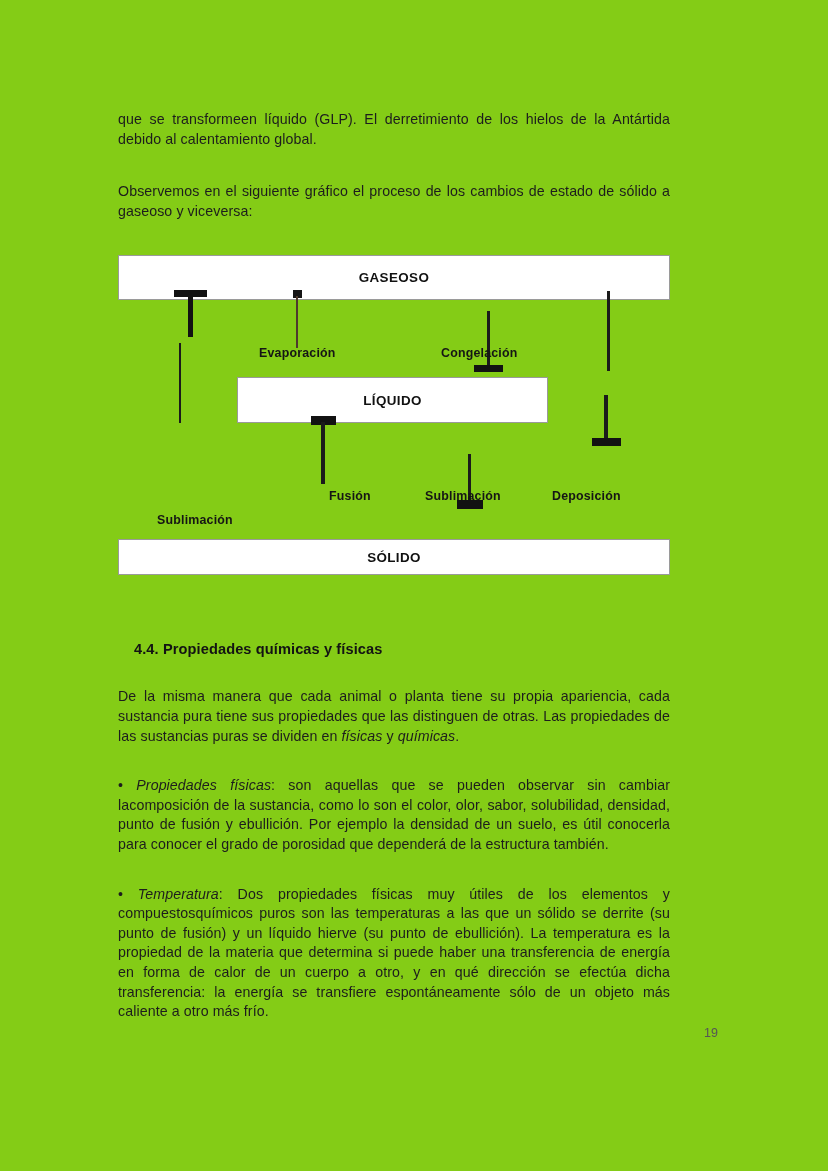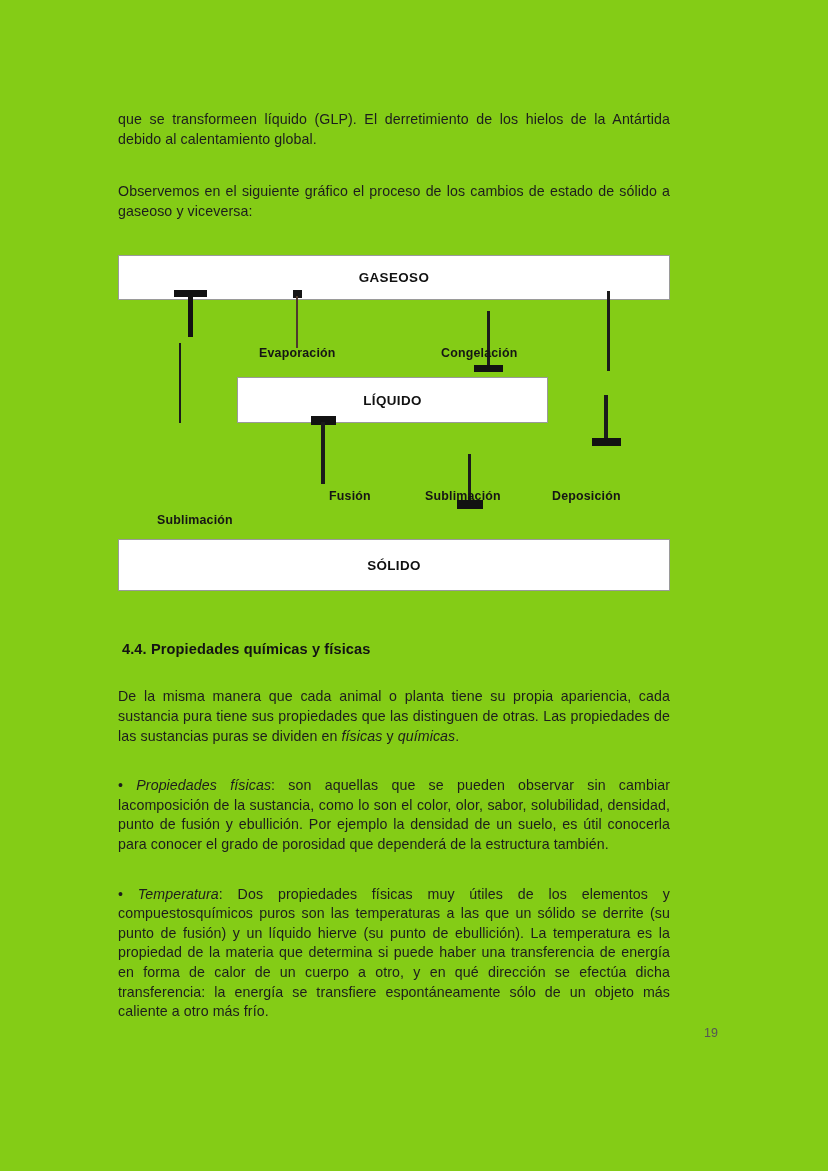--- a/index.html
+++ b/index.html
@@ -70,21 +70,21 @@
   #box-gaseoso {
     left: 0px;  top: 8px;
     width: 552px; height: 45px;
   }
   #box-liquido {
     left: 119px; top: 130px;
     width: 311px; height: 46px;
   }
   #box-solido {
     left: 0px;  top: 292px;
-    width: 552px; height: 52px;
+    width: 552px; height: 36px;
   }
 
   
   .vline {
     position: absolute;
     background: #121212;
   }
   .thin {
     width: 2px;
     background: #1b1b1b;
@@ -107,21 +107,21 @@
     position: absolute;
     font-size: 12.4px;
     font-weight: bold;
     color: #151515;
     white-space: nowrap;
     letter-spacing: 0.2px;
   }
 
   
   h2.section {
-    margin: 4px;
+    margin: 16px;
     font-size: 14.6px;
     font-weight: bold;
     color: #131313;
     letter-spacing: 0.1px;
   }
 
   .page-number {
     position: absolute;
     right: 110px;
     top: 1026px;

